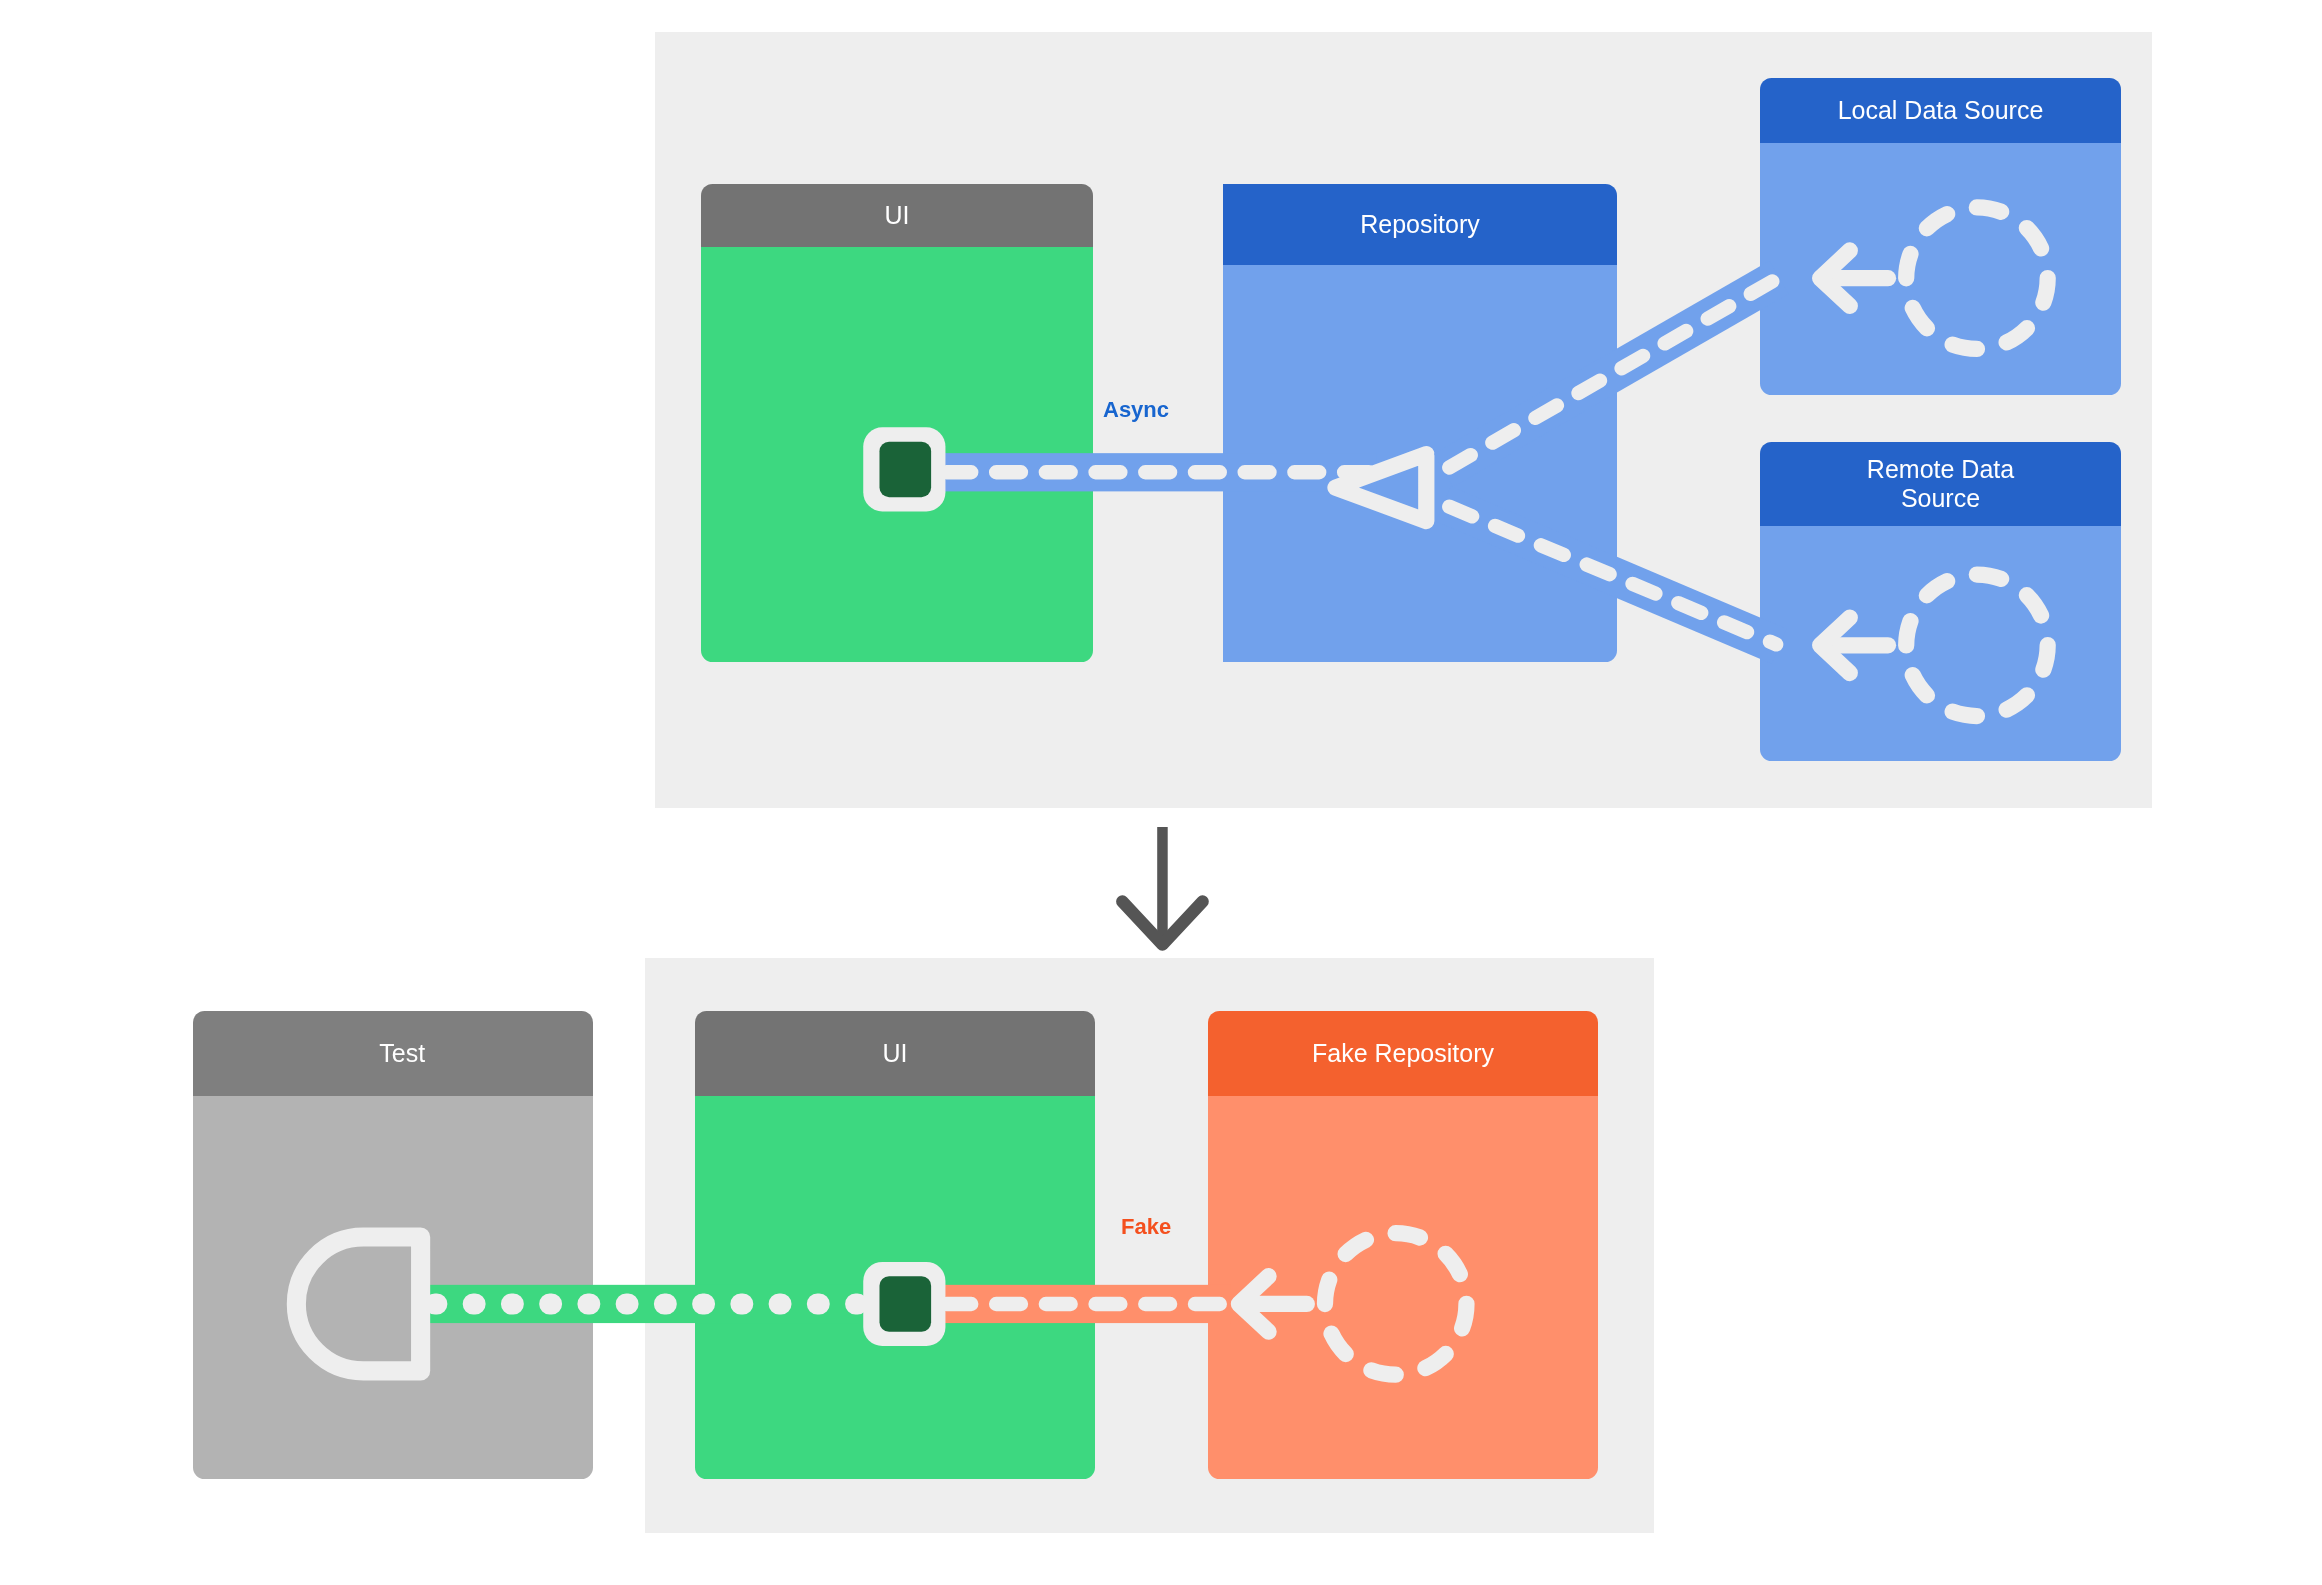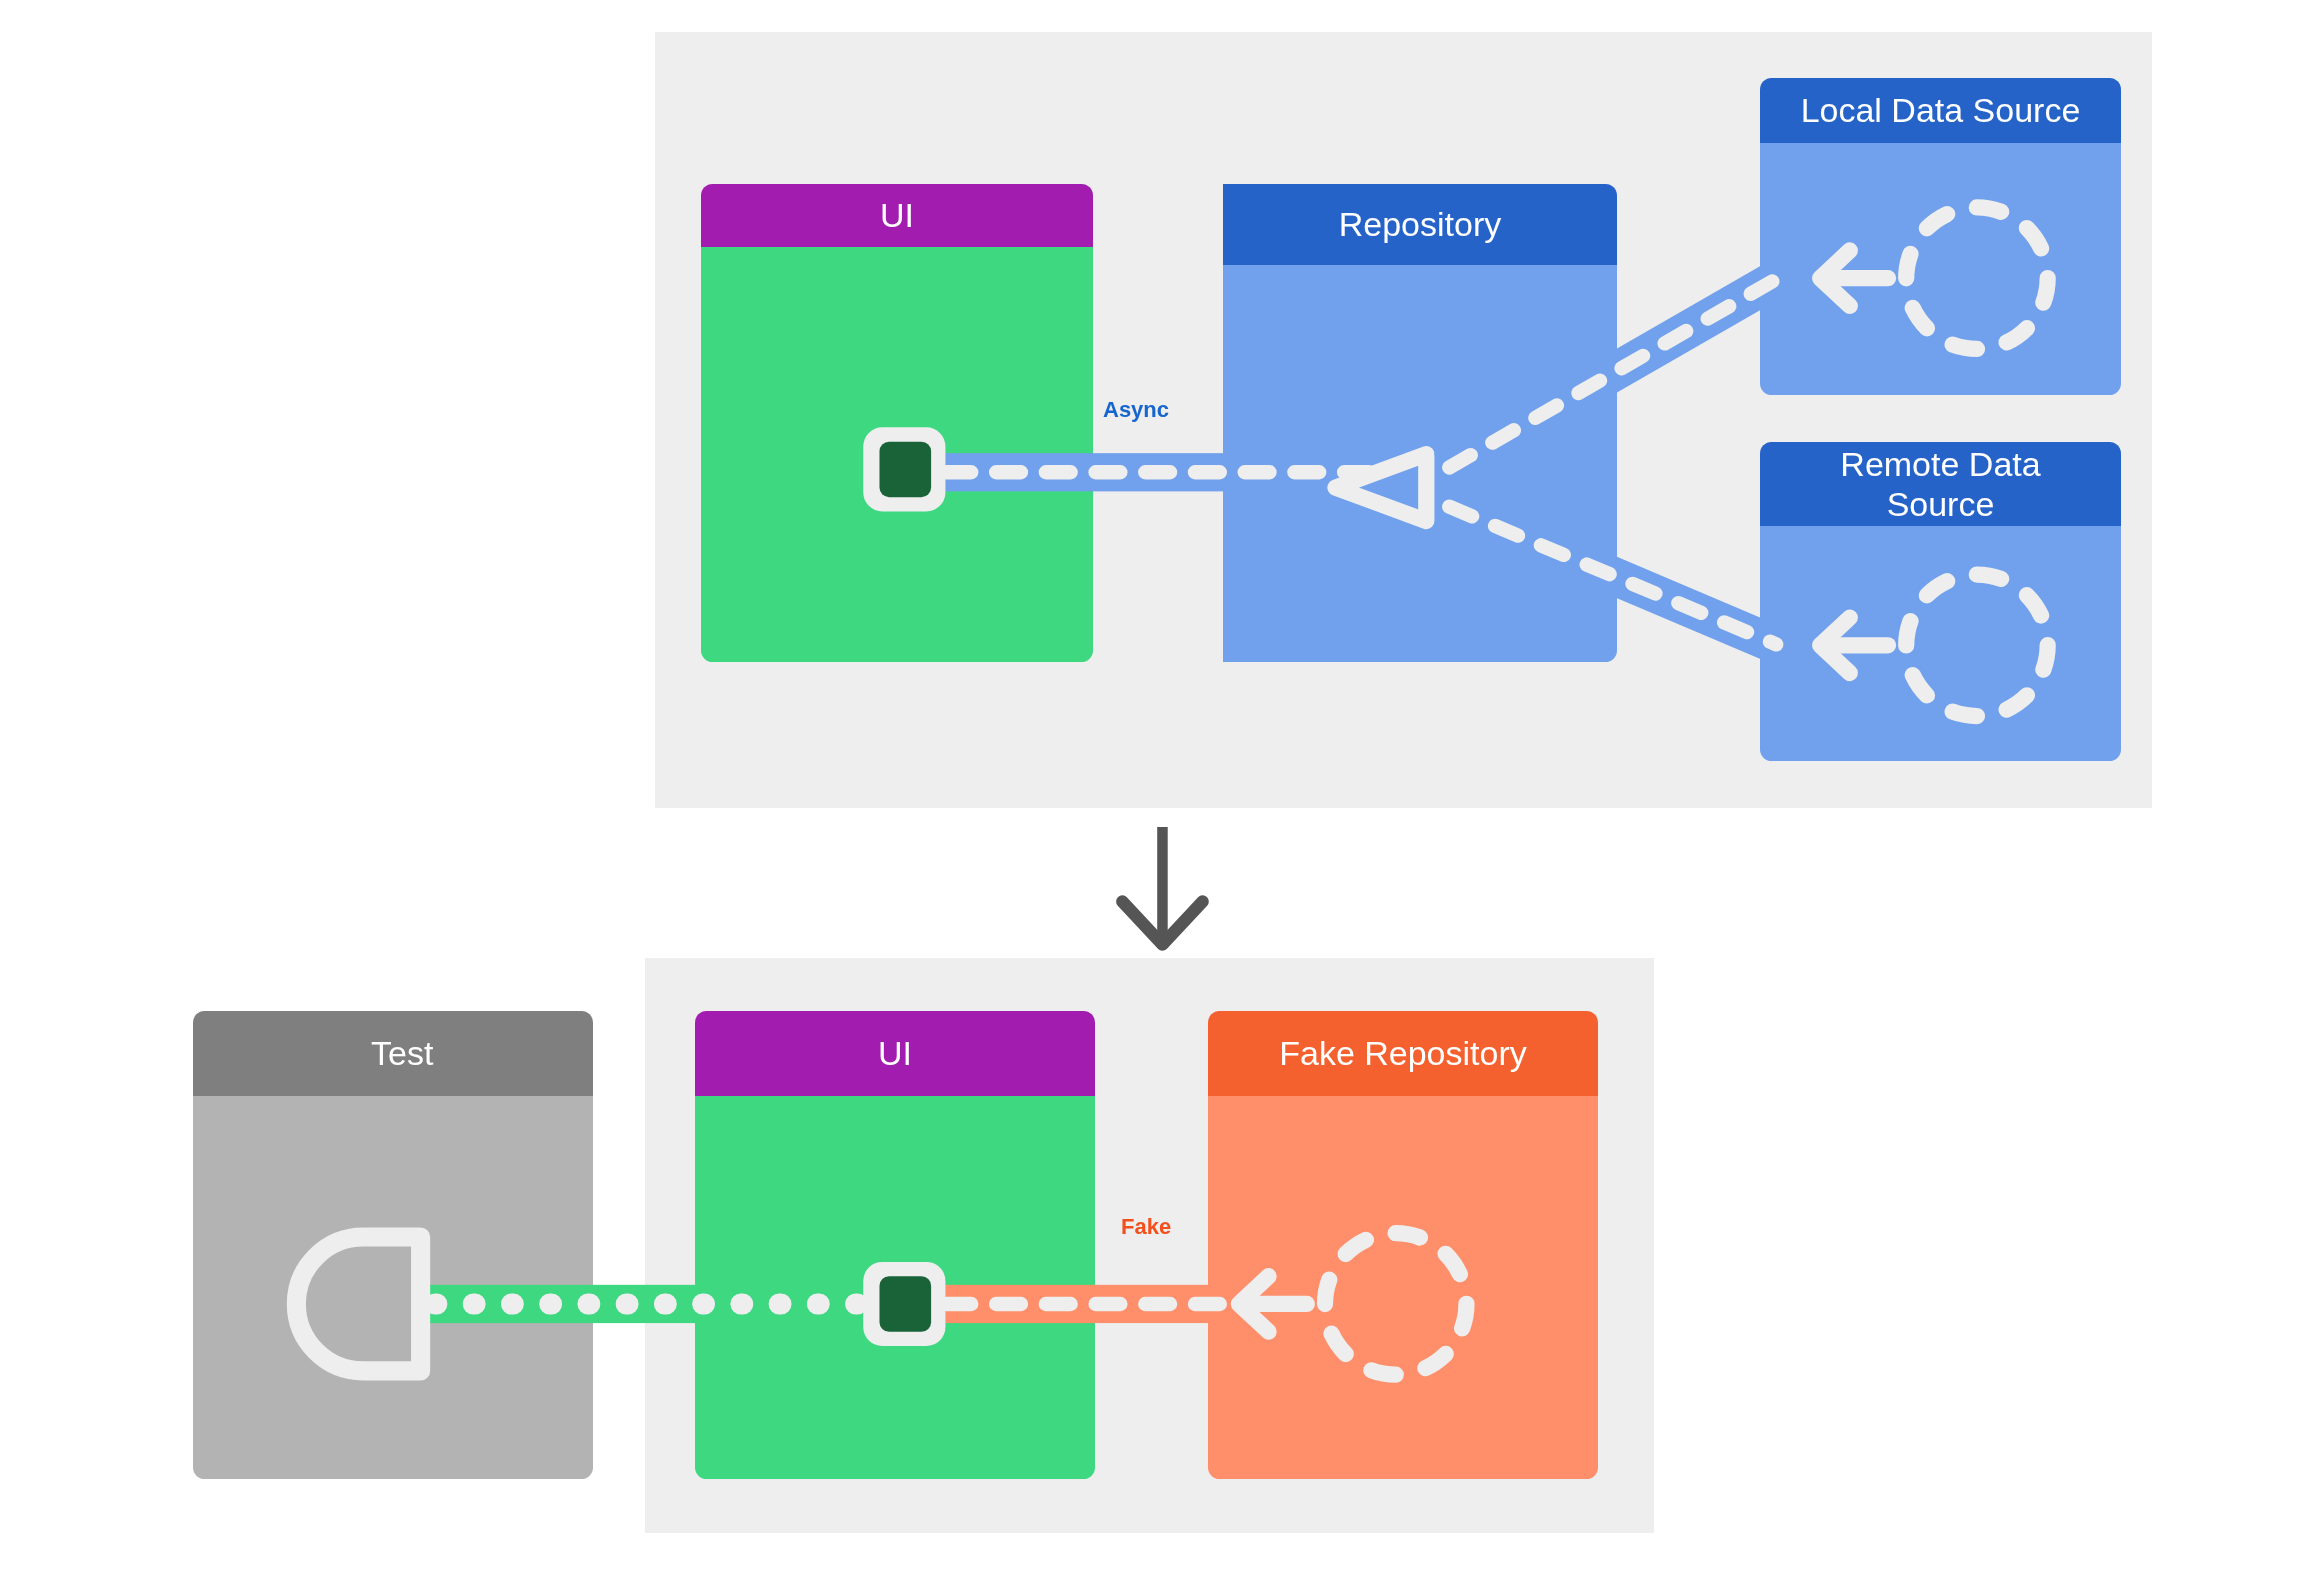--- a/index.html
+++ b/index.html
@@ -31,30 +31,30 @@
     overflow: hidden;
     display: flex;
     flex-direction: column;
   }
   .card-header {
     flex: 0 0 auto;
     display: flex;
     align-items: center;
     justify-content: center;
     color: #ffffff;
-    font-size: 34px;
+    font-size: 25px;
     line-height: 1.18;
     text-align: center;
     padding: 0 9.6px;
     box-sizing: border-box;
   }
   .card-body { flex: 1 1 auto; position: relative; }
 
   
-  .c-green  .card-header { background: #a21caf; }
+  .c-green  .card-header { background: #737373; }
   .c-green  .card-body   { background: #3dd880; }
   .c-blue   .card-header { background: #2563c9; }
   .c-blue   .card-body   { background: #71a1ec; }
   .c-orange .card-header { background: #f4612e; }
   .c-orange .card-body   { background: #ff8f6b; }
   .c-gray   .card-header { background: #7f7f7f; padding-left: 28px; }
   .c-gray   .card-body   { background: #b3b3b3; }
 
   
   .ui-top      { left: 701px; top: 184px; width: 392px; height: 478px; }

